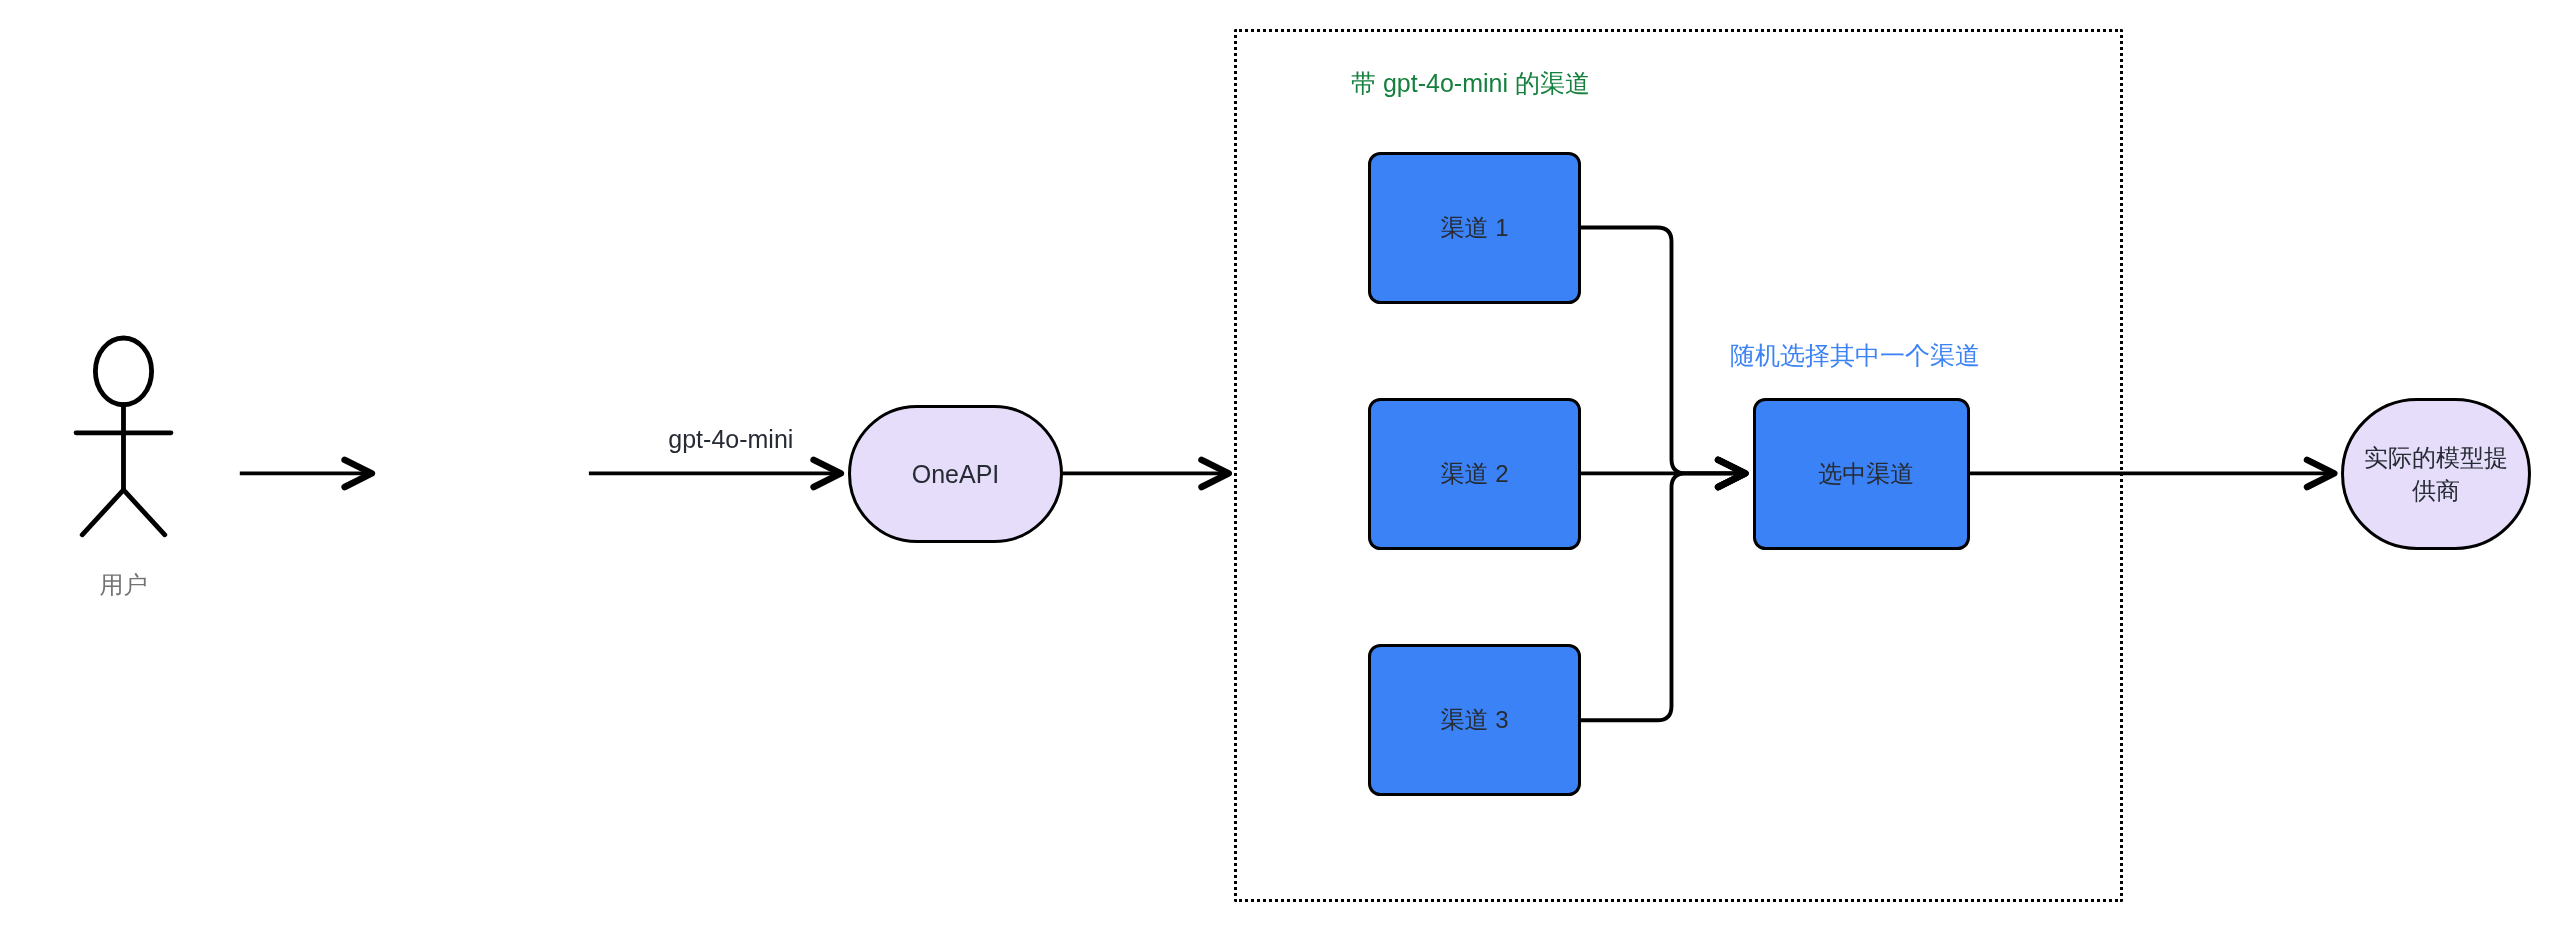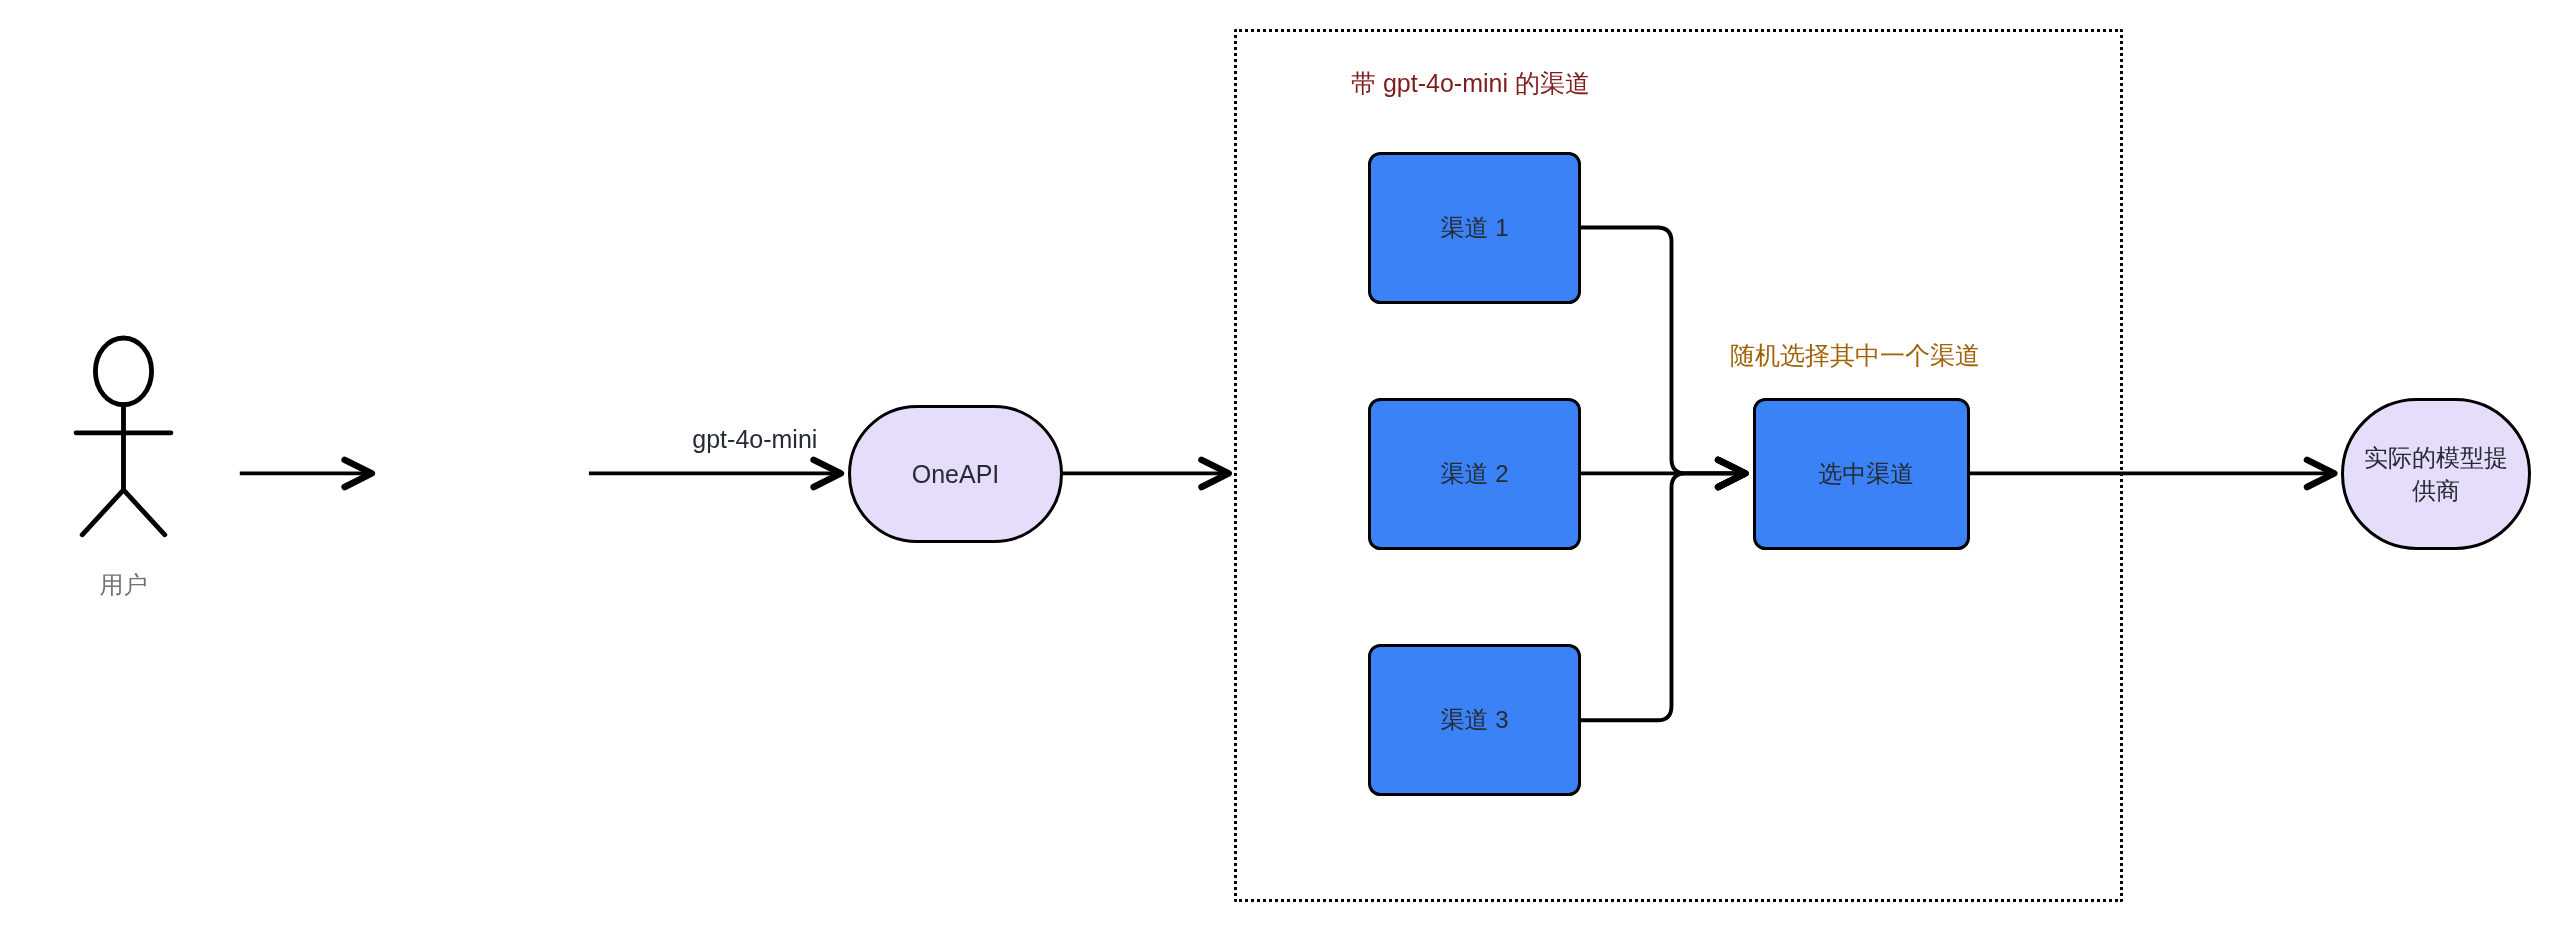--- a/index.html
+++ b/index.html
@@ -65,35 +65,35 @@
   
   .subgraph {
     position: absolute;
     box-sizing: border-box;
     border: 3.5px dotted #000000;
     background: transparent;
     border-radius: 1.8px;
   }
   .subgraph-title {
     position: absolute;
-    color: #7f1d1d;
+    color: #15803d;
     white-space: nowrap;
   }
 
   
   .edge-label {
     position: absolute;
     color: #262b33;
     white-space: nowrap;
     background: #ffffff;
     padding: 0 5.3px;
   }
   .plain-label {
     position: absolute;
-    color: #a16207;
+    color: #3b82f6;
     white-space: nowrap;
     font-family: Liberation Serif, serif;
   }
 
   
   .actor {
     position: absolute;
   }
   .actor-caption {
     position: absolute;
@@ -141,21 +141,21 @@
         <line x1="70" y1="81" x2="70" y2="178"></line>
         <line x1="16" y1="113" x2="124" y2="113"></line>
         <line x1="70" y1="178" x2="23" y2="229"></line>
         <line x1="70" y1="178" x2="117" y2="229"></line>
       </g>
     </svg>
   </div>
   <div class="actor-caption fs-27" style="left:62px; top:569px; width:123px;">用户</div>
 
 
-  <div class="edge-label fs-28" style="left:663px; top:425px;margin-left:24px;">gpt-4o-mini</div>
+  <div class="edge-label fs-28" style="left:663px; top:425px;">gpt-4o-mini</div>
 
   <div class="round-node" style="left:848px; top:405px; width:215px; height:138px;">
     <span class="node-label fs-28">OneAPI</span>
   </div>
 
   <div class="subgraph" style="left:1234px; top:29px; width:889px; height:873px;"></div>
   <div class="subgraph-title fs-28" style="left:1351px; top:67px;">带 gpt-4o-mini 的渠道</div>
 
   <div class="rect-node" style="left:1368px; top:152px; width:213px; height:152px;">
     <span class="node-label fs-27">渠道 1</span>

